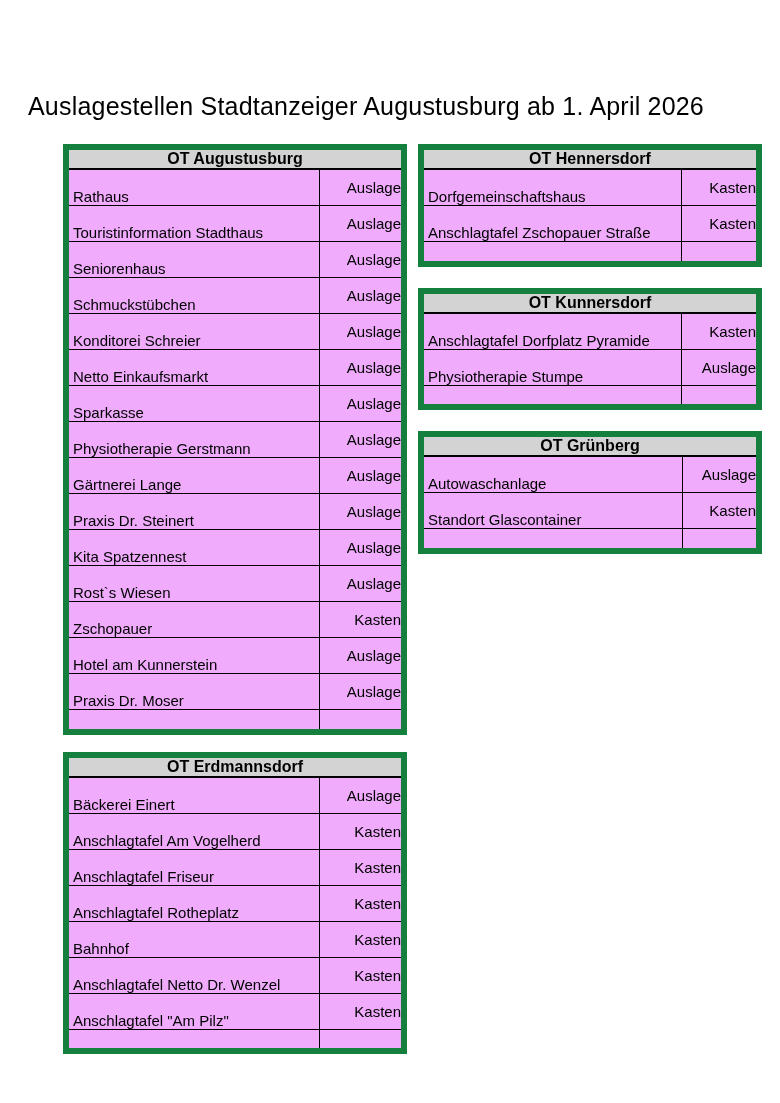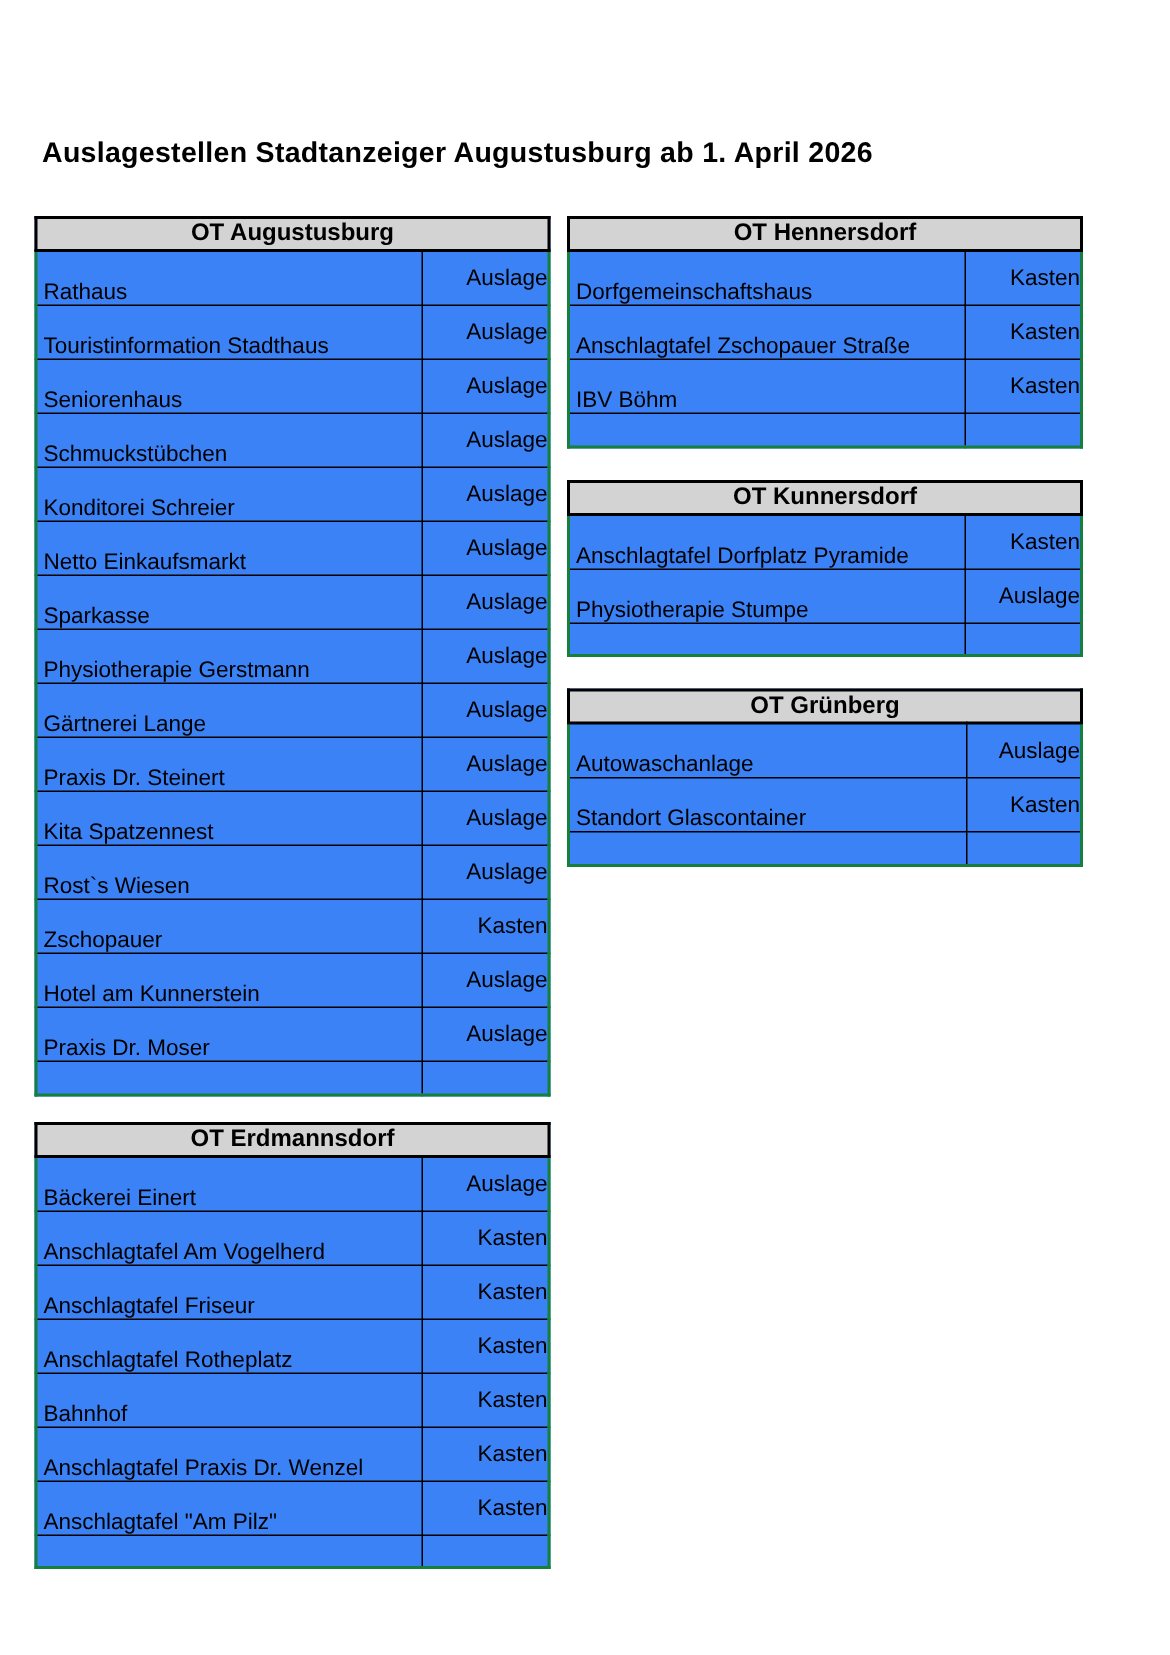--- a/index.html
+++ b/index.html
@@ -8,39 +8,40 @@
     position: relative;
     background: #ffffff;
     font-family: "Liberation Sans", sans-serif;
     color: #000000;
     overflow: hidden;
   }
   .page-title {
     position: absolute;
     left: 28px;
     top: 92px;
-    font-size: 19px;
-    font-weight: bold;
+    font-size: 25px;
+    font-weight: normal;
     letter-spacing: 0.2px;
     white-space: nowrap;
   }
   .col {
     position: absolute;
     top: 144px;
     width: 344px;
   }
   .col-left  { left: 23px; }
   .col-right { left: 378px; }
 
   table.ot-table {
     width: 100%;
     border-collapse: collapse;
     table-layout: fixed;
-    border: 2px solid #15803d;
-    background: #3b82f6;
+    border: 6px solid #15803d;
+    background: #f0abfc;
+    margin-left: 40px;
   }
   .col-left  table.ot-table { margin-bottom: 17px; }
   .col-right table.ot-table { margin-bottom: 21px; }
 
   table.ot-table th {
     background: #d3d3d3;
     border: 2px solid #000;
     height: 22px;
     font-size: 16px;
     font-weight: bold;
@@ -174,21 +175,21 @@
         </tr>
         <tr>
           <td class="name-cell">Anschlagtafel Rotheplatz</td>
           <td class="type-cell">Kasten</td>
         </tr>
         <tr>
           <td class="name-cell">Bahnhof</td>
           <td class="type-cell">Kasten</td>
         </tr>
         <tr>
-          <td class="name-cell">Anschlagtafel Praxis Dr. Wenzel</td>
+          <td class="name-cell">Anschlagtafel Netto Dr. Wenzel</td>
           <td class="type-cell">Kasten</td>
         </tr>
         <tr>
           <td class="name-cell">Anschlagtafel "Am Pilz"</td>
           <td class="type-cell">Kasten</td>
         </tr>
         <tr>
           <td class="name-cell"></td>
           <td class="type-cell"></td>
         </tr>
@@ -210,24 +211,20 @@
       <tbody>
         <tr>
           <td class="name-cell">Dorfgemeinschaftshaus</td>
           <td class="type-cell">Kasten</td>
         </tr>
         <tr>
           <td class="name-cell">Anschlagtafel Zschopauer Straße</td>
           <td class="type-cell">Kasten</td>
         </tr>
         <tr>
-          <td class="name-cell">IBV Böhm</td>
-          <td class="type-cell">Kasten</td>
-        </tr>
-        <tr>
           <td class="name-cell"></td>
           <td class="type-cell"></td>
         </tr>
       </tbody>
     </table>
   <table class="ot-table">
     <colgroup>
         <col class="name-col">
         <col class="type-col">
       </colgroup>

